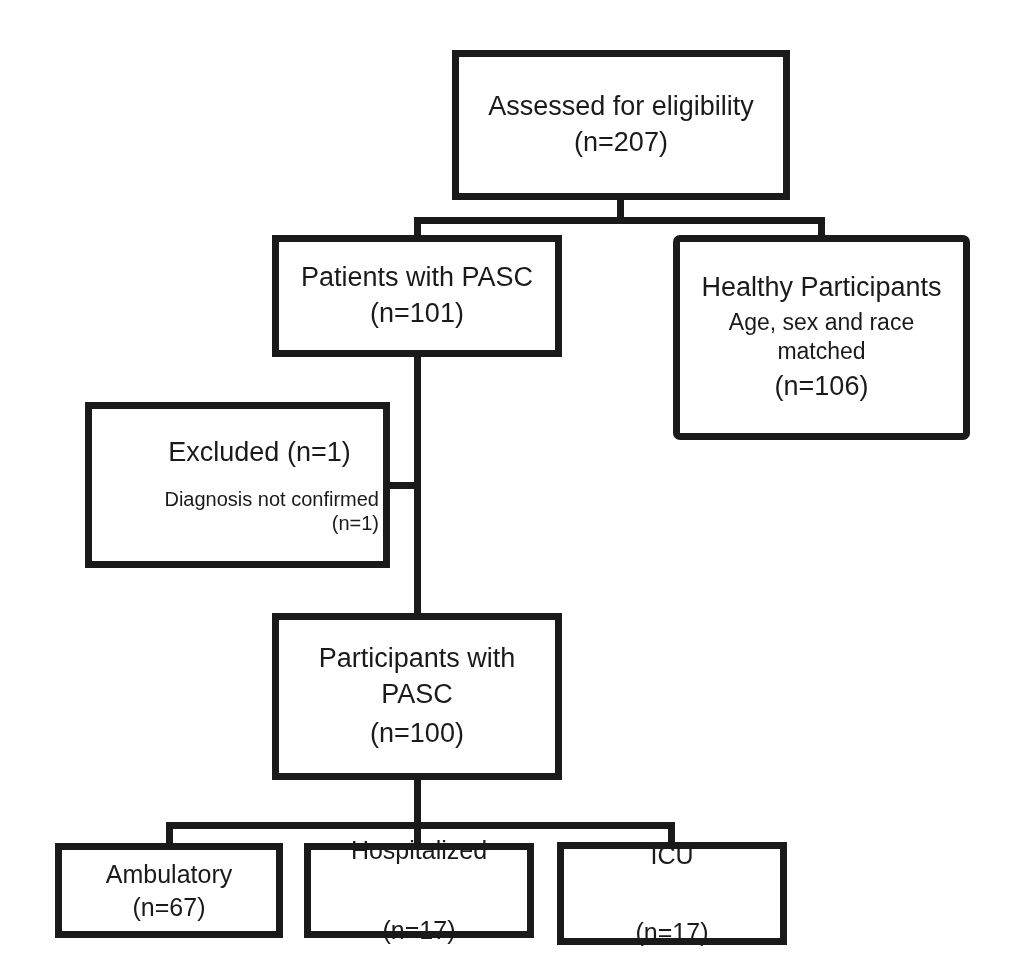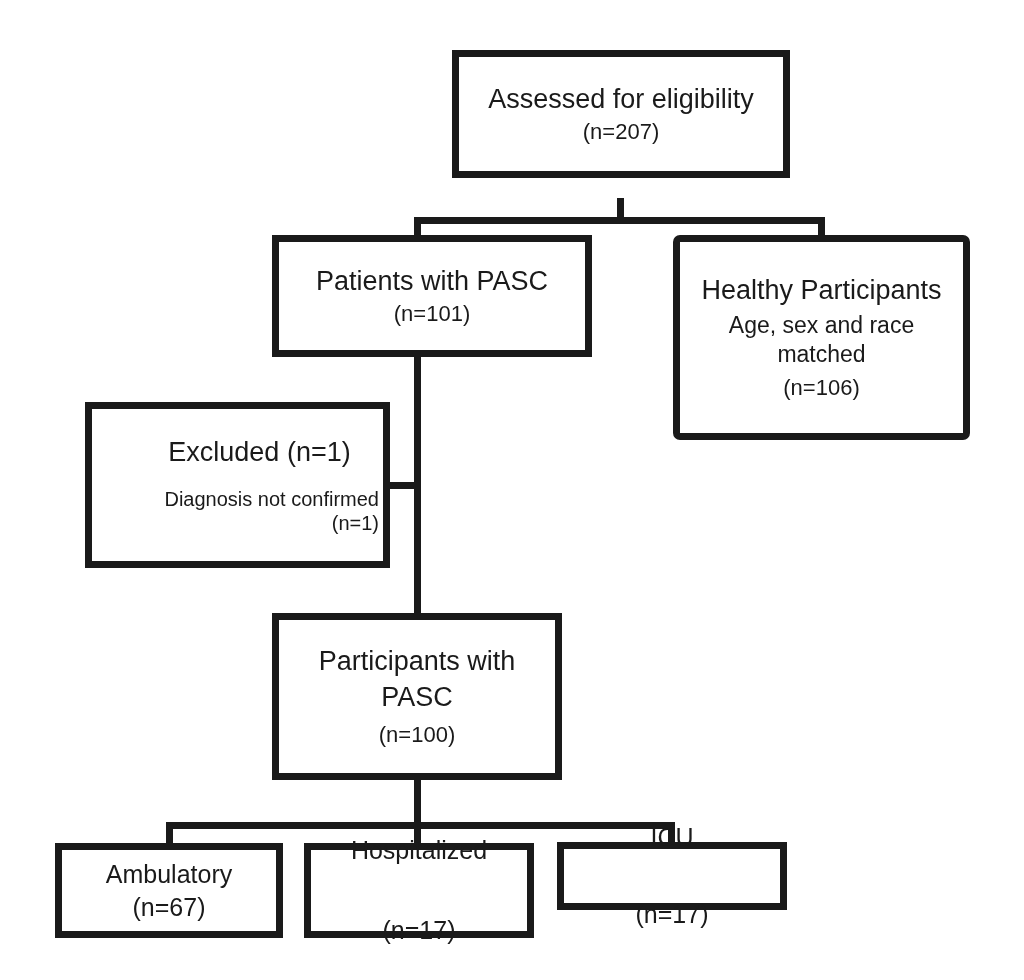--- a/index.html
+++ b/index.html
@@ -23,36 +23,36 @@
     justify-content: center;
     text-align: center;
     padding: 4px;
     z-index: 2;
     line-height: 1.32;
   }
   .box .title { font-size: 27px; }
   .box .title.nowrap { white-space: nowrap; }
   .box .subtitle-md { font-size: 23px; line-height: 1.25; margin-top: 2px; }
   .box .subtitle-sm { font-size: 20px; line-height: 1.2; margin-top: 16px; text-align: right; }
-  .box .count { font-size: 22px; }
+  .box .count { font-size: 27px; }
   .box .count.gap { margin-top: 4px; }
   .box.small .title, .box.small .count { font-size: 25px; }
   .conn {
     position: absolute;
     background: #1a1a1a;
     z-index: 1;
   }
-  #box-assessed      { left: 452px; top:  50px; width: 338px; height: 128px; align-items: center; }
-  #box-patients      { left: 272px; top: 235px; width: 320px; height: 122px; }
+  #box-assessed      { left: 452px; top:  50px; width: 338px; height: 150px; align-items: center; }
+  #box-patients      { left: 272px; top: 235px; width: 290px; height: 122px; }
   #box-healthy       { left: 673px; top: 235px; width: 297px; height: 205px; border-radius: 7px; }
   #box-excluded      { left:  85px; top: 402px; width: 305px; height: 166px; padding-left: 48px; }
   #box-participants  { left: 272px; top: 613px; width: 290px; height: 167px; }
   #box-ambulatory    { left:  55px; top: 843px; width: 228px; height: 95px; }
   #box-hospitalized  { left: 304px; top: 843px; width: 230px; height: 95px; gap: 47px; }
-  #box-icu           { left: 557px; top: 842px; width: 230px; height: 68px; gap: 44px; }
+  #box-icu           { left: 557px; top: 842px; width: 230px; height: 103px; gap: 44px; }
 
   #conn-top-stub     { left: 617px; top: 198px; width: 7px;   height: 26px; }
   #conn-h1           { left: 414px; top: 217px; width: 411px; height: 7px; }
   #conn-left-stub    { left: 414px; top: 217px; width: 7px;   height: 22px; }
   #conn-right-stub   { left: 818px; top: 217px; width: 7px;   height: 22px; }
   #conn-mid-vert     { left: 414px; top: 355px; width: 7px;   height: 260px; }
   #conn-excluded     { left: 388px; top: 482px; width: 33px;  height: 7px; }
   #conn-bottom-stub  { left: 414px; top: 778px; width: 7px;   height: 67px; }
   #conn-h3           { left: 166px; top: 822px; width: 509px; height: 7px; }
   #conn-amb-stub     { left: 166px; top: 822px; width: 7px;   height: 23px; }

